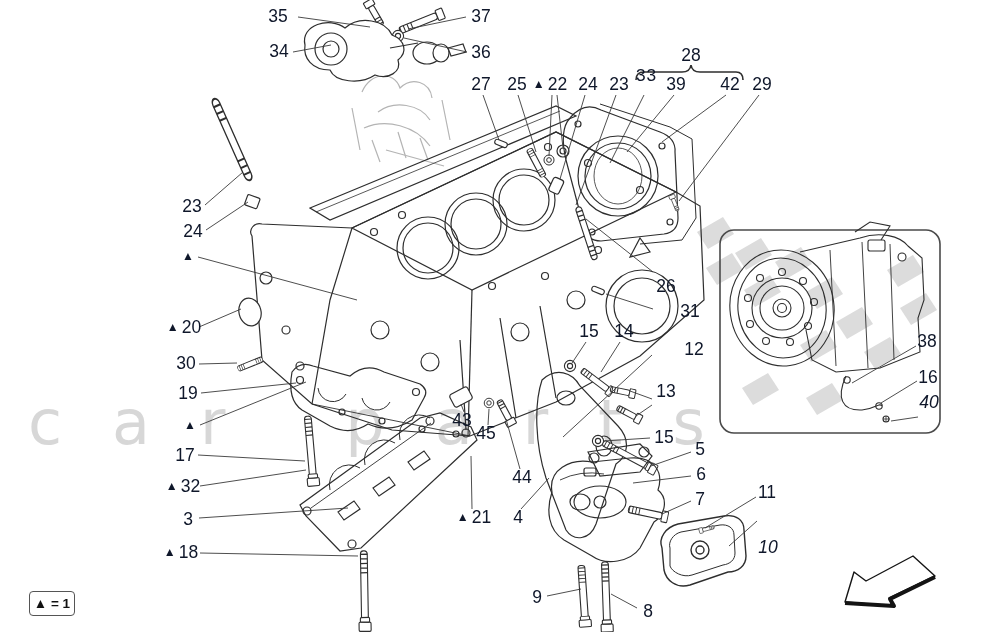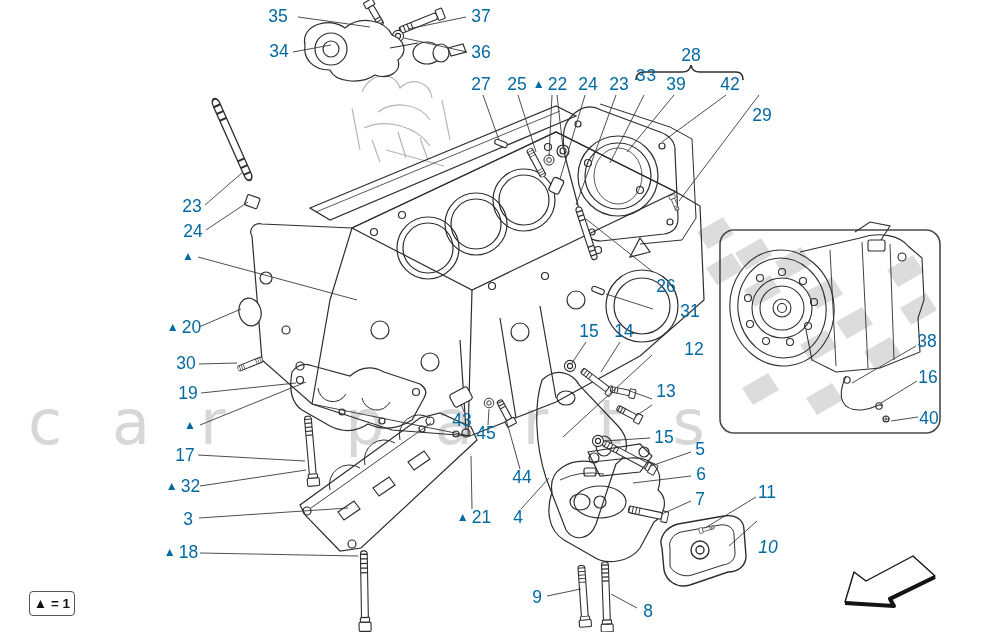--- a/index.html
+++ b/index.html
@@ -8,21 +8,21 @@
   
   .wm1{position:absolute;left:72px;top:222px;font-family:"DejaVu Serif",serif;
        font-weight:bold;font-size:148px;line-height:1;letter-spacing:-6px;
        color:rgba(208,92,92,0.33);user-select:none;}
   .wm2{position:absolute;left:28px;top:392px;font-family:"DejaVu Sans",sans-serif;
        font-size:62px;line-height:1;letter-spacing:50px;
        color:rgba(150,150,150,0.38);user-select:none;}
   svg#art{position:absolute;left:0;top:0;}
   
   #callouts{position:absolute;left:0;top:0;width:100%;height:100%;pointer-events:none;}
-  .callout{position:absolute;transform:translate(-50%,-50%);font-size:17.5px;color:#0369a1;
+  .callout{position:absolute;transform:translate(-50%,-50%);font-size:17.5px;color:#0f172a;
            white-space:nowrap;display:flex;align-items:center;gap:3px;line-height:1;}
   .callout .tri{font-size:12px;position:relative;top:-1px;}
   
   #legend{position:absolute;left:29px;top:591px;width:44px;height:23px;border:1.3px solid #555;
           border-radius:4px;display:flex;align-items:center;justify-content:center;
           font-size:13.5px;font-weight:bold;color:#111;background:#fff;}
 </style>
 </head>
 <body>
 
@@ -363,21 +363,21 @@
       </div>
       <div class="callout" style="left: 646px; top: 77px; font-family: Liberation Mono, monospace;">
         <span>33</span>
       </div>
       <div class="callout" style="left: 676px; top: 85px;">
         <span>39</span>
       </div>
       <div class="callout" style="left: 730px; top: 85px;">
         <span>42</span>
       </div>
-      <div class="callout" style="left: 762px; top: 85px; margin-top: 31px;">
+      <div class="callout" style="left: 762px; top: 85px;">
         <span>29</span>
       </div>
       <div class="callout" style="left: 691px; top: 56px;">
         <span>28</span>
       </div>
       <div class="callout" style="left: 192px; top: 207px;">
         <span>23</span>
       </div>
       <div class="callout" style="left: 193px; top: 232px;">
         <span>24</span>
@@ -469,21 +469,21 @@
       </div>
       <div class="callout" style="left: 648px; top: 612px;">
         <span>8</span>
       </div>
       <div class="callout" style="left: 927px; top: 342px;">
         <span>38</span>
       </div>
       <div class="callout" style="left: 928px; top: 378px;">
         <span>16</span>
       </div>
-      <div class="callout" style="left: 929px; top: 419px;">
+      <div class="callout" style="left: 929px; top: 403px; font-style: italic;">
         <span>40</span>
       </div>
     </div>
 
   <div id="legend">
     <span>▲ = 1</span>
   </div>
 
 </div>
 

